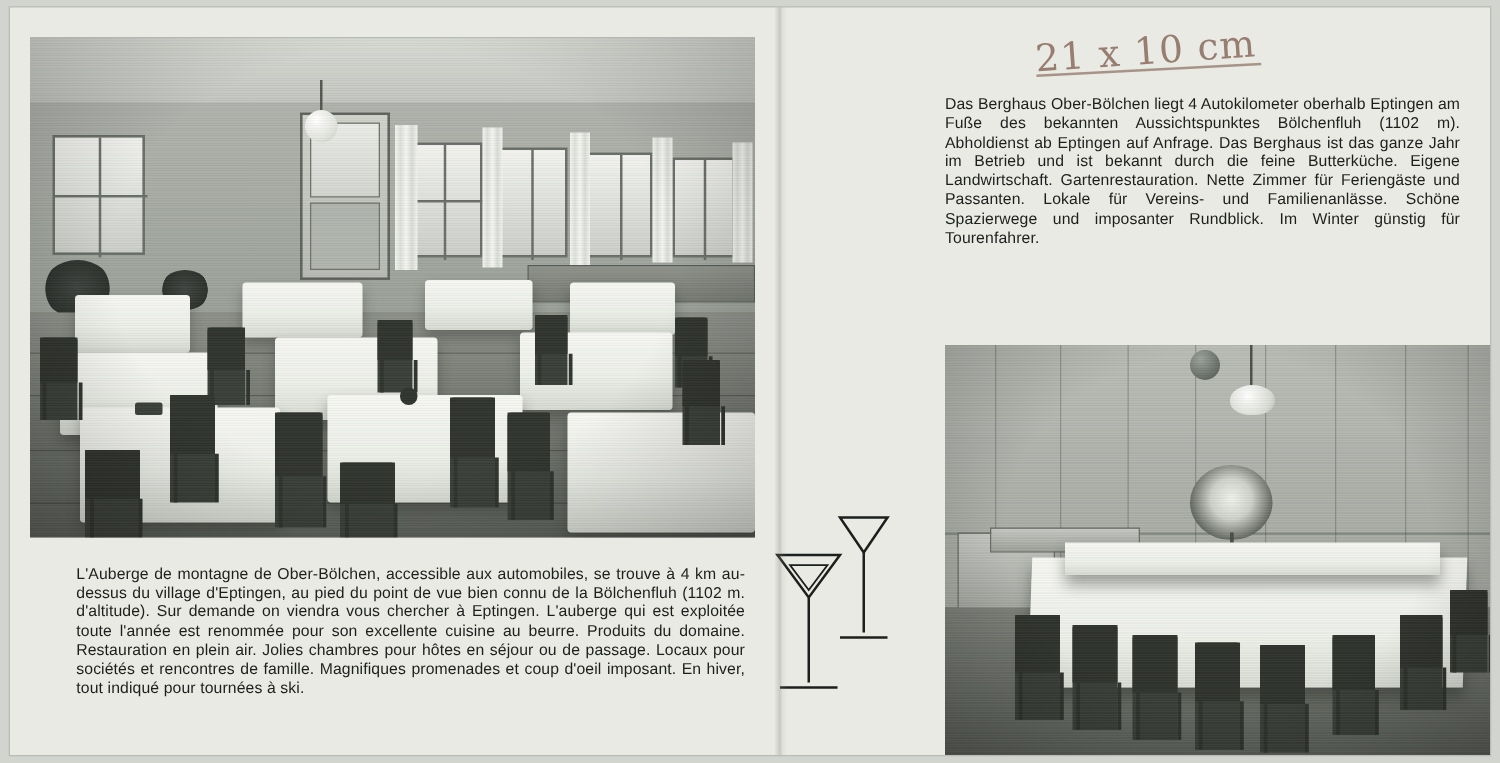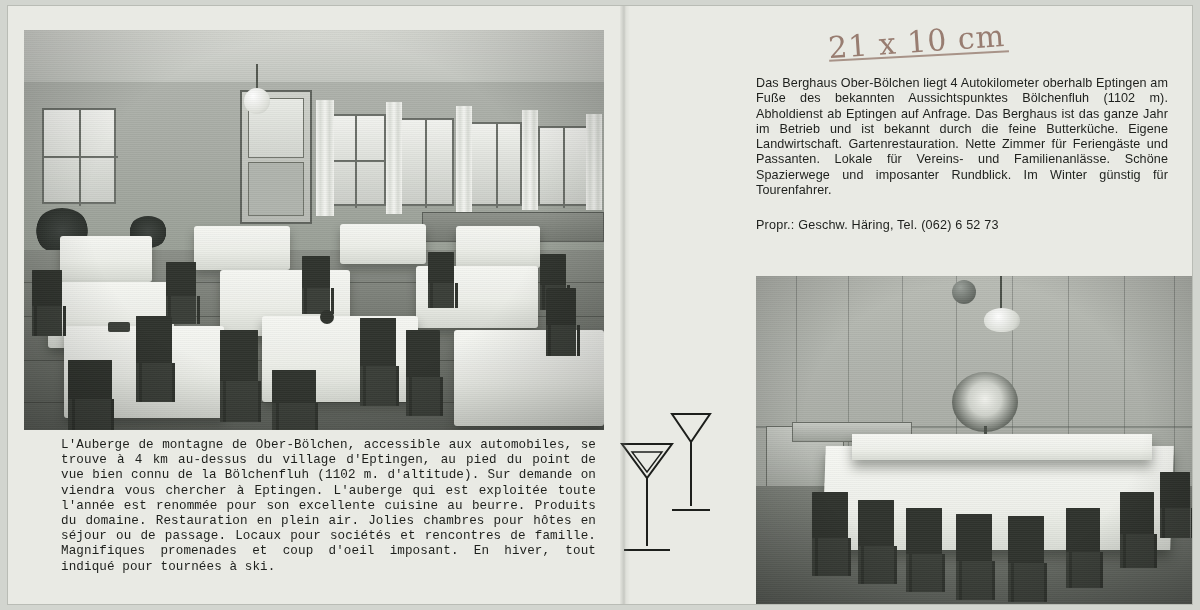--- a/index.html
+++ b/index.html
@@ -153,28 +153,28 @@
     position: absolute; inset: 0;
     background-image:
       repeating-linear-gradient(0deg, rgba(255,255,255,0.03) 0 1px, rgba(0,0,0,0.03) 1px 2px);
     pointer-events: none;
   }
 
   
   .caption-fr {
     position: absolute;
     left: 53px;
-    top: 432px;
+    top: 446px;
     width: 535px;
     font-size: 12.6px;
     line-height: 15.2px;
     color: #1d1f1c;
     letter-spacing: 0.1px;
     text-align: justify;
-    font-family: Liberation Mono, monospace;
+    font-family: Liberation Sans, sans-serif;
   }
 
   
   .logo {
     position: absolute;
     left: 606px;
     top: 400px;
     width: 110px;
     height: 160px;
   }
@@ -427,21 +427,20 @@
 
     <div class="right-panel">
 
       <div class="handwriting">
         <span>21 x 10 cm</span>
         <span class="underline"></span>
       </div>
 
       <div class="text-de">Das Berghaus Ober-Bölchen liegt 4 Autokilometer oberhalb Eptingen am Fuße des bekannten Aussichtspunktes Bölchenfluh (1102 m). Abholdienst ab Eptingen auf Anfrage. Das Berghaus ist das ganze Jahr im Betrieb und ist bekannt durch die feine Butterküche. Eigene Landwirtschaft. Gartenrestauration. Nette Zimmer für Feriengäste und Passanten. Lokale für Vereins- und Familienanlässe. Schöne Spazierwege und imposanter Rundblick. Im Winter günstig für Tourenfahrer.</div>
 
-      <div class="propr">Propr.: Geschw. Häring, Tel. (062) 6 52 73</div>
 
       <div class="photo-sec">
         <div class="sec-wall"></div>
         <div class="panelline" style="left:40px;"></div>
         <div class="panelline" style="left:92px;"></div>
         <div class="panelline" style="left:146px;"></div>
         <div class="panelline" style="left:200px;"></div>
         <div class="panelline" style="left:256px;"></div>
         <div class="panelline" style="left:312px;"></div>
         <div class="panelline" style="left:368px;"></div>

